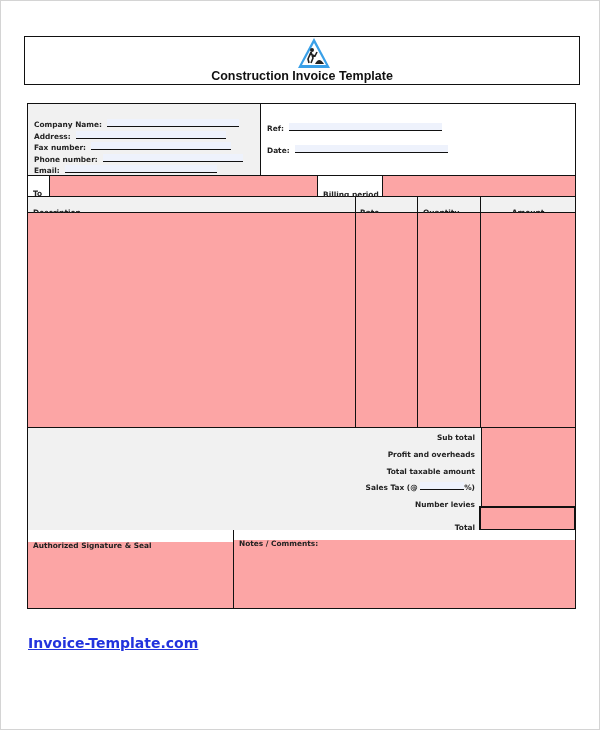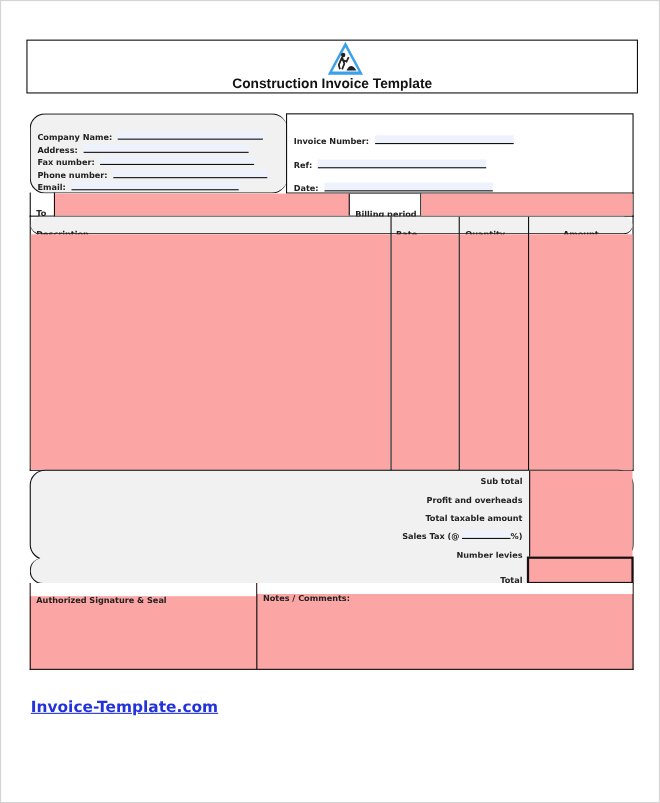--- a/index.html
+++ b/index.html
@@ -6,21 +6,21 @@
   body { width:600px; height:730px; background:#fff; position:relative; overflow:hidden;
          font-family:"DejaVu Sans", sans-serif; color:#111; }
   .page-frame { position:absolute; left:0; top:0; width:598px; height:728px; border:1px solid #d4d4d4; }
   .header-box { position:absolute; left:24px; top:36px; width:554px; height:47px; border:1px solid #111; }
   .logo { position:absolute; left:272px; top:0px; width:34px; height:32px; }
   .doc-title { position:absolute; left:0; right:0; top:32px; text-align:center; font-family:"Liberation Sans", sans-serif;
                font-weight:bold; font-size:12.5px; color:#111; }
   .b { position:absolute; box-sizing:border-box; }
   .lbl { font-weight:bold; font-size:7.4px; color:#222; white-space:nowrap; }
   .fill { background:#fca5a5; }
-  .gray { background:#f1f1f1;border-radius:14px; }
+  .gray { background:#f1f1f1; }
   .line { display:inline-block; border-bottom:1px solid #111; height:7px; vertical-align:baseline; background:#eef2fc; }
   .right { text-align:right; }
   .link { position:absolute; left:28px; top:635px; font-size:14px; font-weight:bold; color:#2233dd; text-decoration:underline; }
 </style>
 </head>
 <body>
 
 <div class="page-frame"></div>
 
 <div class="header-box">
@@ -38,21 +38,20 @@
   <div style="position:absolute;left:6px;top:14px;line-height:8.5px;">
     <div><span class="lbl">Company Name:</span> <span class="line" style="width:132px"></span></div>
     <div><span class="lbl">Address:</span> <span class="line" style="width:150px"></span></div>
     <div><span class="lbl">Fax number:</span> <span class="line" style="width:140px"></span></div>
     <div><span class="lbl">Phone number:</span> <span class="line" style="width:140px"></span></div>
     <div><span class="lbl">Email:</span> <span class="line" style="width:152px"></span></div>
   </div>
 </div>
 <div class="b" style="left:260px;top:103px;width:316px;height:73px;border:1px solid #111;">
   <div style="position:absolute;left:6px;top:13px;line-height:18.5px;">
-    <div><span class="lbl">Invoice Number:</span> <span class="line" style="width:126px"></span></div>
     <div><span class="lbl">Ref:</span> <span class="line" style="width:153px"></span></div>
     <div><span class="lbl">Date:</span> <span class="line" style="width:153px"></span></div>
   </div>
 </div>
 
 <div class="b" style="left:27px;top:175px;width:549px;height:22px;border:1px solid #111;border-top:none;"></div>
 <div class="b" style="left:27px;top:175px;width:23px;height:22px;border-right:1px solid #111;padding:6px 4px 0 6px;"><span class="lbl">To</span></div>
 <div class="b fill" style="left:50px;top:176px;width:268px;height:20px;border-right:1px solid #111;"></div>
 <div class="b" style="left:318px;top:176px;width:65px;height:20px;border-right:1px solid #111;padding:6px 0 0 5px;"><span class="lbl">Billing period</span></div>
 <div class="b fill" style="left:383px;top:176px;width:192px;height:20px;"></div>

